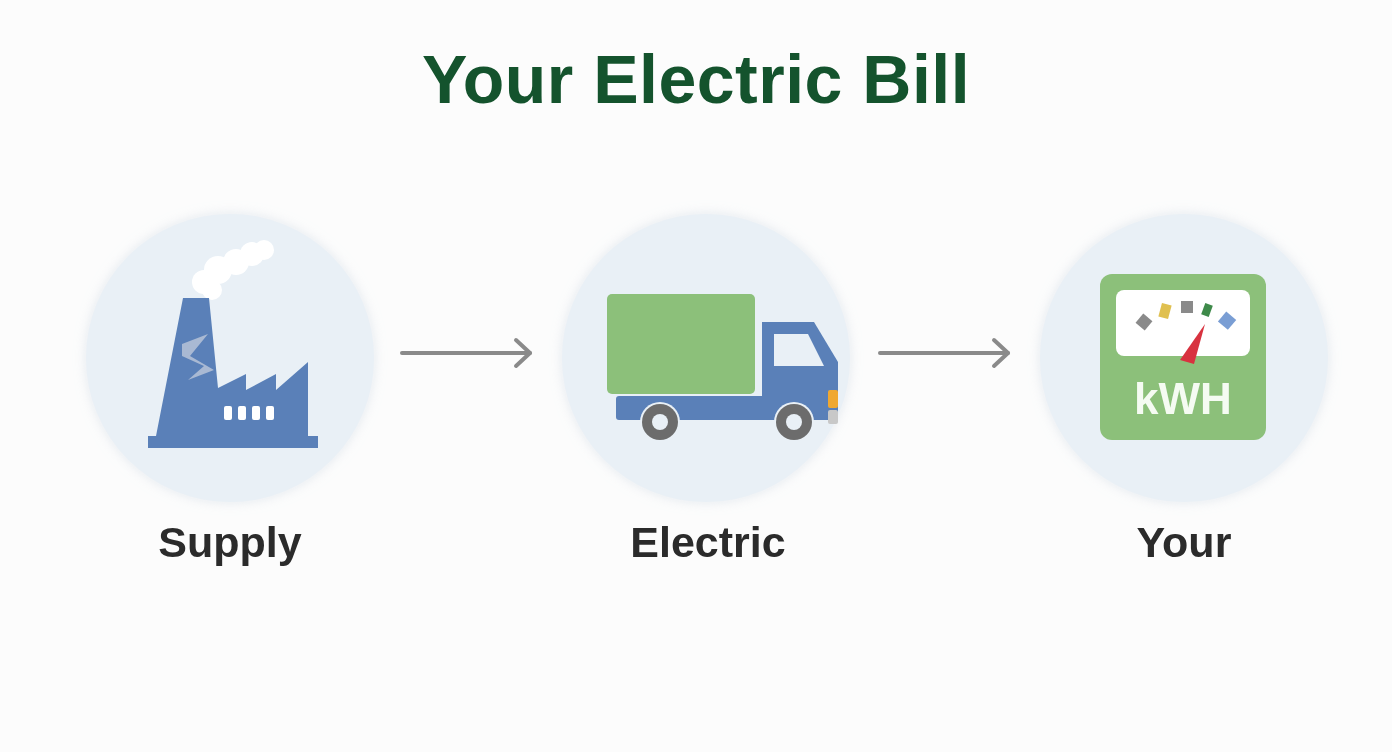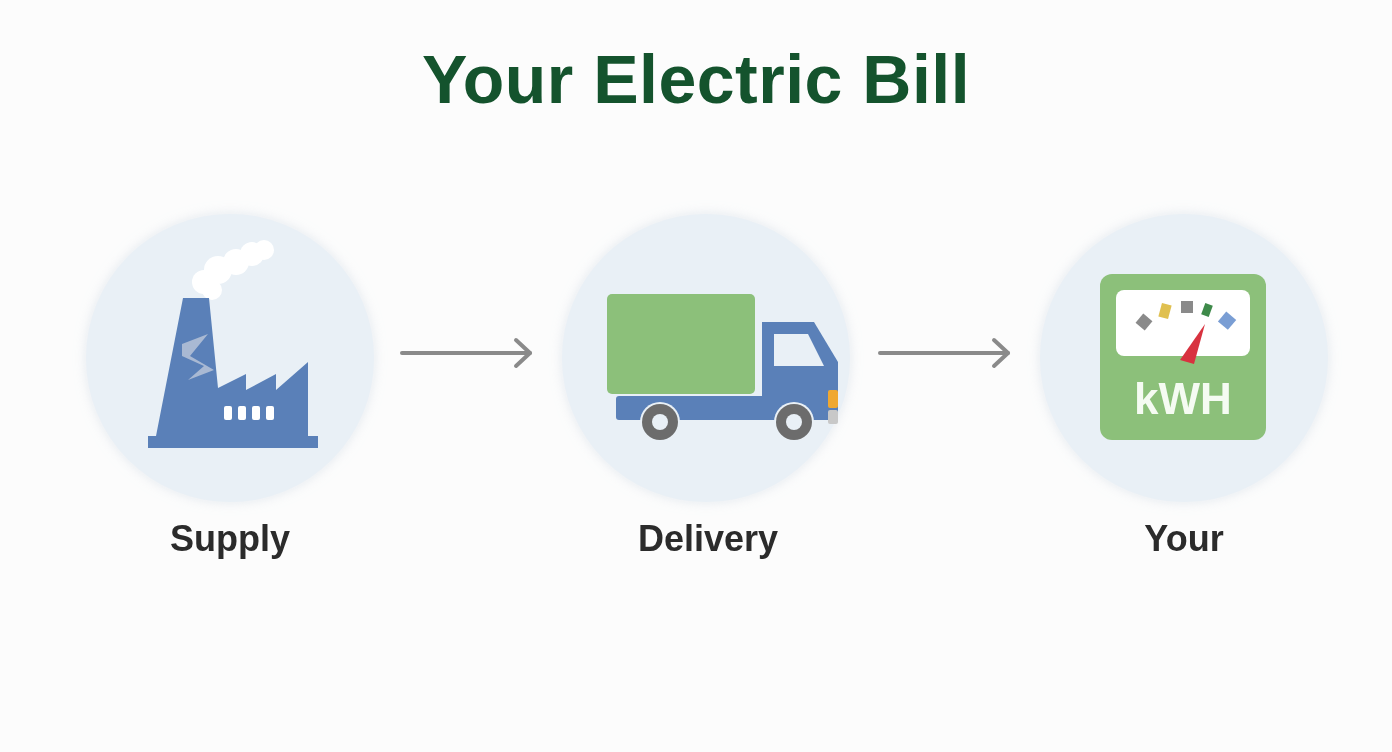--- a/index.html
+++ b/index.html
@@ -10,21 +10,21 @@
   .title {
     position:absolute; left:0; width:1392px; top:40px; text-align:center;
     font-size:68px; font-weight:bold; letter-spacing:0.5px; color:#14532d;
   }
   .circle {
     position:absolute; width:288px; height:288px; border-radius:50%;
     background:#e9f0f6; box-shadow:0 0 12px rgba(210,220,230,0.6);
   }
   .circle svg { position:absolute; left:0; top:0; }
   .label {
-    position:absolute; width:300px; text-align:center; font-size:36px; font-weight:bold; color:#2b2b2b;
+    position:absolute; width:300px; text-align:center; font-size:43px; font-weight:bold; color:#2b2b2b;
   }
   .arrow { position:absolute; }
 </style>
 </head>
 <body>
 
 <div class="title">Your Electric Bill</div>
 
 <div class="circle" style="left:86px; top:214px;">
   <svg width="288" height="288" viewBox="0 0 288 288">
@@ -66,21 +66,21 @@
     <rect x="266" y="176" width="10" height="18" rx="2" fill="#f0a830"></rect>
     <rect x="266" y="196" width="10" height="14" rx="2" fill="#c8c8c8"></rect>
     <circle cx="98" cy="208" r="20" fill="#e9f0f6"></circle>
     <circle cx="98" cy="208" r="18" fill="#6c6c6c"></circle>
     <circle cx="98" cy="208" r="8" fill="#e9f0f6"></circle>
     <circle cx="232" cy="208" r="20" fill="#e9f0f6"></circle>
     <circle cx="232" cy="208" r="18" fill="#6c6c6c"></circle>
     <circle cx="232" cy="208" r="8" fill="#e9f0f6"></circle>
   </svg>
 </div>
-<div class="label" style="left:558px; top:518px;">Delivery</div>
+<div class="label" style="left:558px; top:518px;">Electric</div>
 
 <svg class="arrow" style="left:876px; top:336px;" width="140" height="34" viewBox="0 0 140 34">
   <line x1="4" y1="17" x2="132" y2="17" stroke="#8a8a8a" stroke-width="4" stroke-linecap="round"></line>
   <polyline points="118,4 132,17 118,30" fill="none" stroke="#8a8a8a" stroke-width="4" stroke-linecap="round" stroke-linejoin="round"></polyline>
 </svg>
 
 <div class="circle" style="left:1040px; top:214px;">
   <svg width="288" height="288" viewBox="0 0 288 288">
     <rect x="60" y="60" width="166" height="166" rx="12" fill="#8cc07a"></rect>
     <rect x="76" y="76" width="134" height="66" rx="8" fill="#ffffff"></rect>

